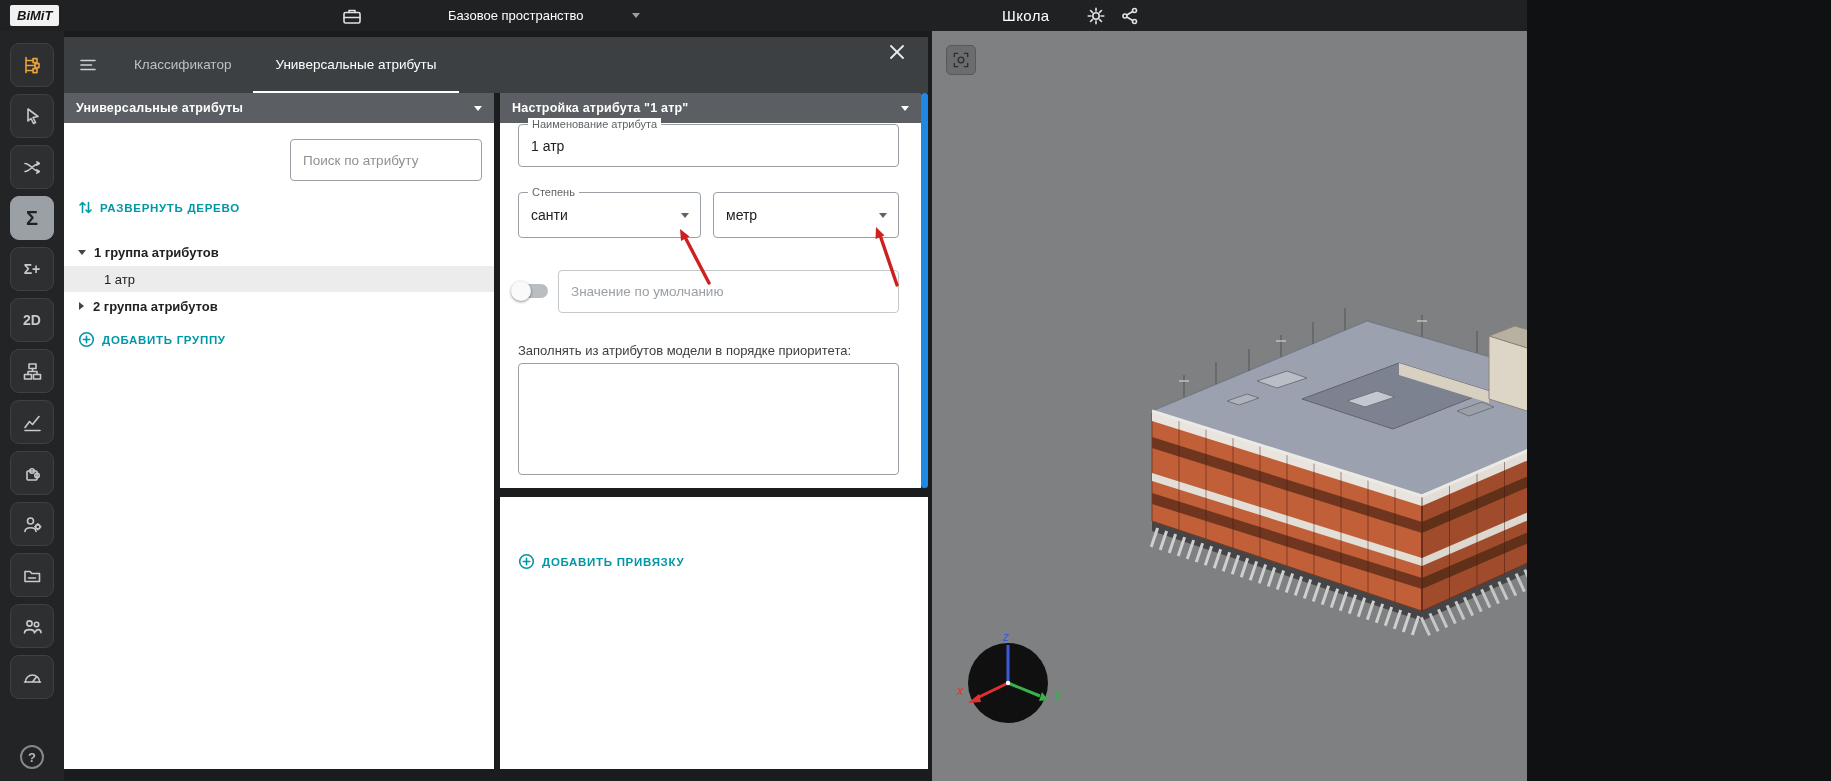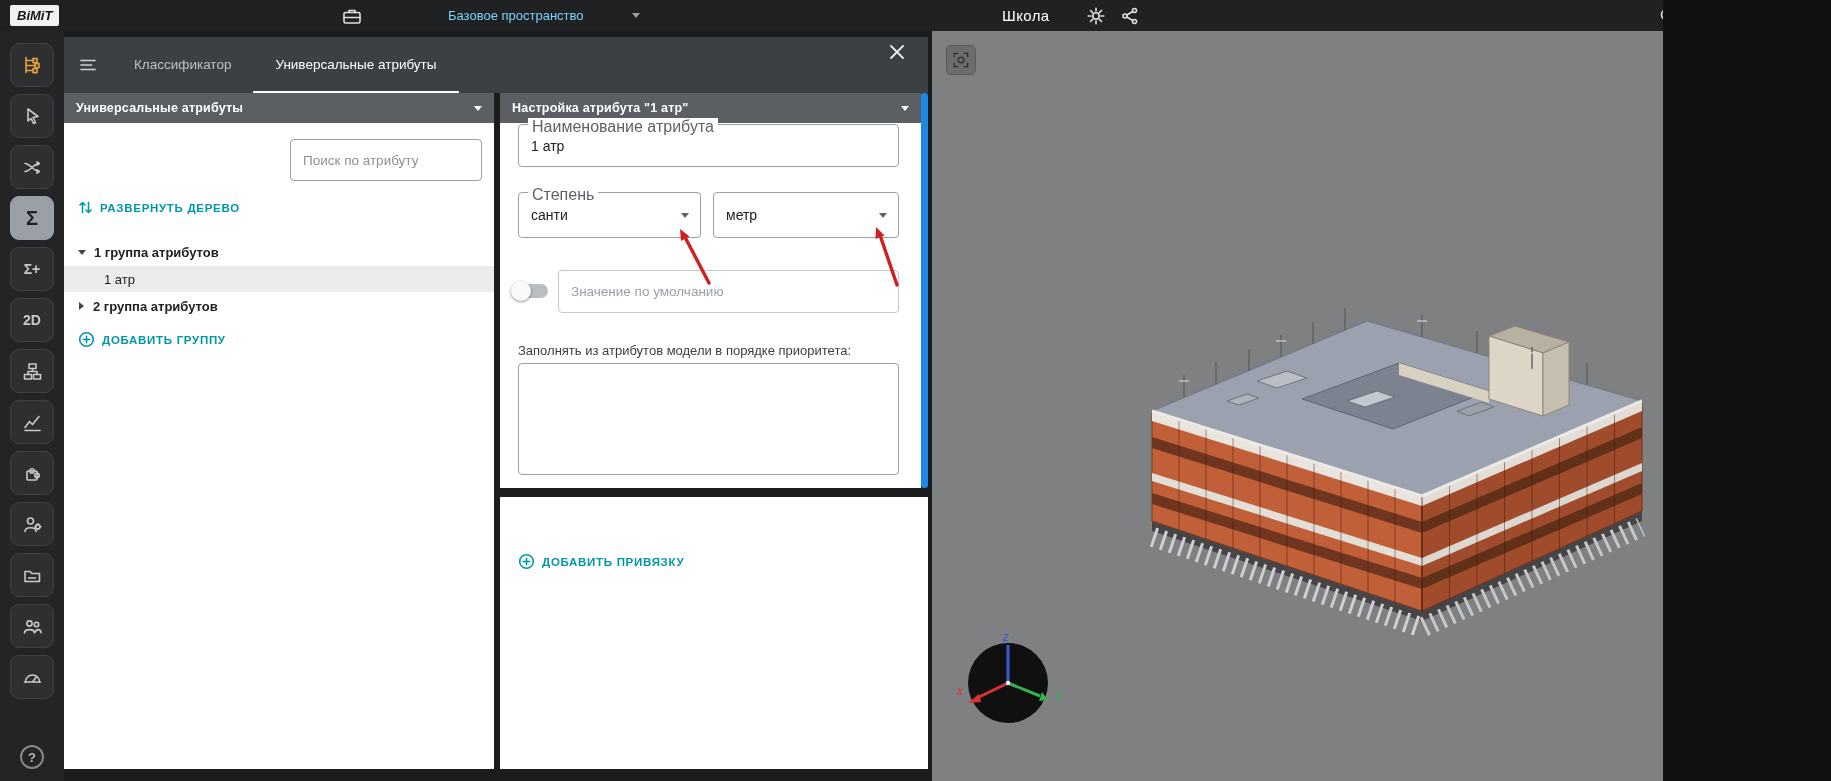--- a/index.html
+++ b/index.html
@@ -1,27 +1,27 @@
 <!DOCTYPE html>
 <html><head>
 <meta charset="utf-8">
 <style>
 *{margin:0;padding:0;box-sizing:border-box}
 html,body{background:#101112}
 body{font-family:"Liberation Sans",sans-serif}
-#app{position:relative;width:1663px;height:781px;background:#1b1c1d;overflow:hidden}
+#app{position:relative;width:1527px;height:781px;background:#1b1c1d;overflow:hidden}
 svg{display:block}
 .st{fill:none;stroke:currentColor;stroke-width:1.6;stroke-linecap:round;stroke-linejoin:round}
 .stf{fill:currentColor;stroke:none}
 
 
 .topbar{position:absolute;left:0;top:0;width:1831px;height:31px;background:#1f2123;z-index:40}
 .logo{position:absolute;left:10px;top:5px;height:21px;padding:0 7px;background:#f2f2f2;color:#141414;font-weight:bold;font-style:italic;font-size:13px;line-height:21px;border-radius:2px;cursor:pointer}
 .tb-btn{position:absolute;top:0;height:31px;width:32px;display:flex;align-items:center;justify-content:center;background:none;border:none;color:#dfe1e3;cursor:pointer}
-.workspace{position:absolute;left:448px;top:0;height:31px;width:192px;display:flex;align-items:center;justify-content:space-between;color:#7dd3fc;font-size:13px;cursor:pointer}
+.workspace{position:absolute;left:448px;top:0;height:31px;width:192px;display:flex;align-items:center;justify-content:space-between;color:#ffffff;font-size:13px;cursor:pointer}
 .tb-title{position:absolute;left:1002px;top:0;height:31px;line-height:31px;color:#fff;font-size:15px;letter-spacing:.4px}
 .caret{width:0;height:0;border-left:4.5px solid transparent;border-right:4.5px solid transparent;border-top:5px solid #9aa0a6}
 .avatarbox{position:absolute;left:1795px;top:4px;width:24px;height:24px;border-radius:5px;background:#9aa0a6;color:#26282a;display:flex;align-items:center;justify-content:center;cursor:pointer;border:none}
 
 
 .leftrail{position:absolute;left:0;top:31px;width:64px;height:750px;background:#232425;display:flex;flex-direction:column;align-items:center;padding:12px 0;gap:7px;z-index:30}
 .tool{width:44px;height:44px;border-radius:9px;background:#2d2f31;border:1px solid #3e4144;color:#c7cacc;display:flex;align-items:center;justify-content:center;cursor:pointer;flex:0 0 auto}
 .tool.orange{color:#e8a33d}
 .tool.active{background:#9aa0a6;border-color:#9aa0a6;color:#1f2123}
 .glyph-lg{font-size:20px;font-weight:bold;line-height:1}
@@ -50,21 +50,21 @@
 .col{position:absolute;background:#fff;overflow:hidden}
 .colL{left:64px;top:93px;width:430px;height:676px}
 .colRT{left:500px;top:93px;width:421px;height:395px}
 .colRB{left:500px;top:497px;width:428px;height:272px}
 .vscroll{position:absolute;left:921px;top:93px;width:7px;height:395px;background:#1e88e5;border-radius:3px;z-index:12;cursor:pointer}
 
 .sec-head{height:30px;background:#5b5f63;color:#fff;display:flex;align-items:center;padding:0 12px;font-size:12.5px;font-weight:bold;letter-spacing:.2px;cursor:pointer}
 .sec-head .caret{margin-left:auto;border-top-color:#fff}
 
 .field{position:absolute;border:1px solid #9aa0a6;border-radius:4px;background:#fff;cursor:pointer}
-.flabel{position:absolute;top:-7px;left:9px;background:#fff;padding:0 4px;font-size:16px;color:#5f6368;white-space:nowrap}
+.flabel{position:absolute;top:-7px;left:9px;background:#fff;padding:0 4px;font-size:11px;color:#5f6368;white-space:nowrap}
 .fvalue{position:absolute;left:12px;top:50%;transform:translateY(-50%);font-size:14px;color:#202124;white-space:nowrap}
 .fvalue.blue{color:#1976d2}
 .fcaret{position:absolute;right:11px;top:50%;transform:translateY(-40%)}
 .fcaret.blue{border-top-color:#1976d2}
 .fcaret.dark{border-top-color:#5f6368}
 
 .tinput{position:absolute;border:1px solid #9aa0a6;border-radius:4px;background:#fff;font-family:"Liberation Sans",sans-serif;font-size:13.5px;color:#202124;padding:0 12px;outline:none}
 .tinput::placeholder{color:#8d9196}
 .tinput.dis{border-color:#c6c9cc}
 .tinput.dis::placeholder{color:#9aa0a6}

